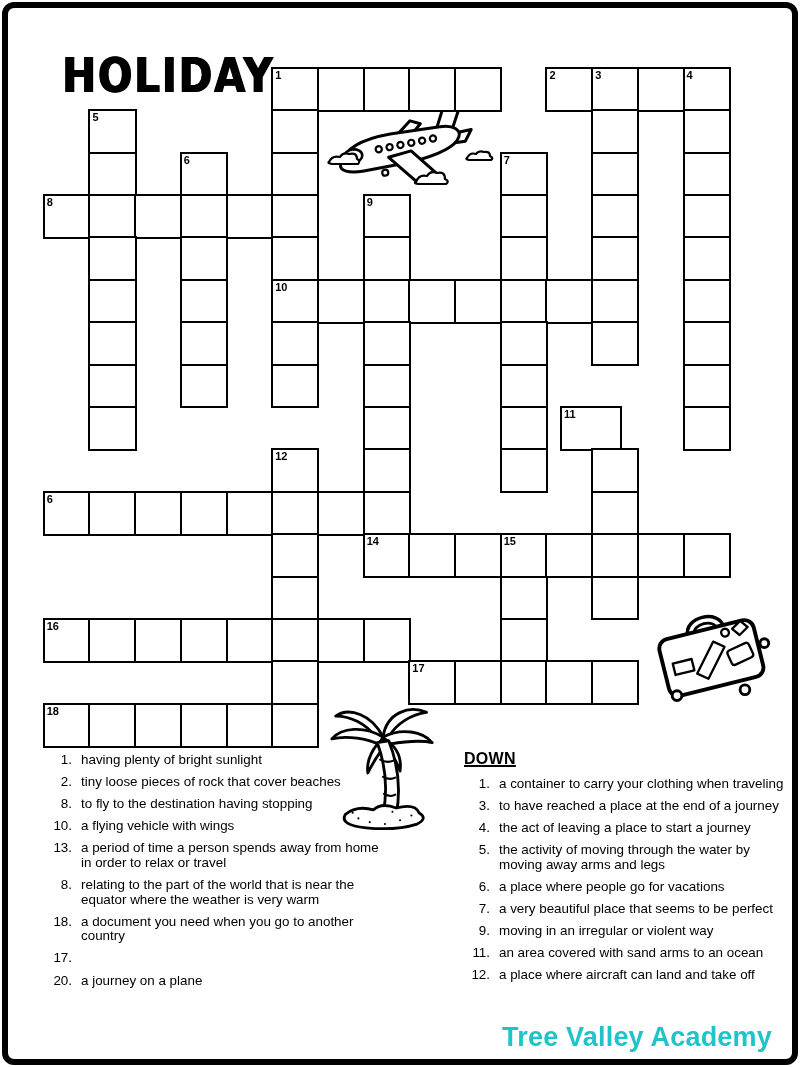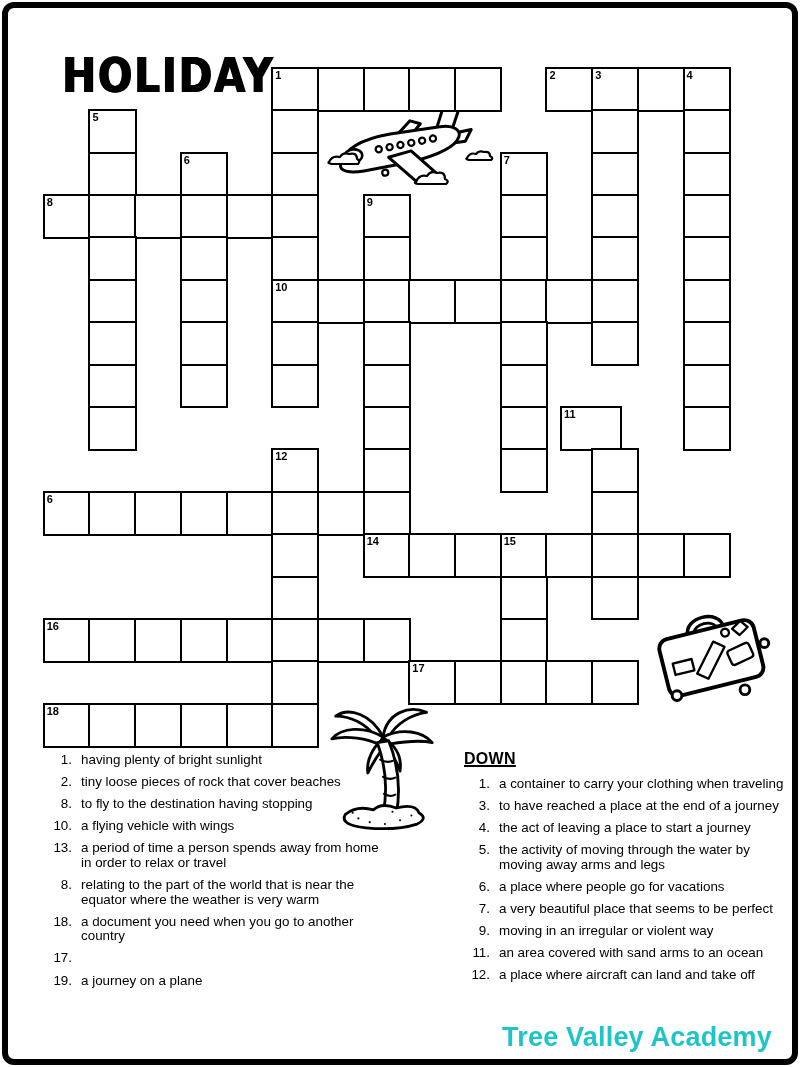--- a/index.html
+++ b/index.html
@@ -298,21 +298,21 @@
 equator where the weather is very warm</span>
         </li>
         <li>
           <span class="num">18.</span>
           <span class="txt">a document you need when you go to another country</span>
         </li>
         <li>
           <span class="num">17.</span>
         </li>
         <li>
-          <span class="num">19.</span>
+          <span class="num">20.</span>
           <span class="txt">a journey on a plane</span>
         </li>
       </ol>
   </section>
 
   <section class="clues down-block" style="left:432px;top:750px;width:356px;margin-left:32px;">
     <h2>DOWN</h2>
     <ol id="down-list">
         <li>
           <span class="num">1.</span>

